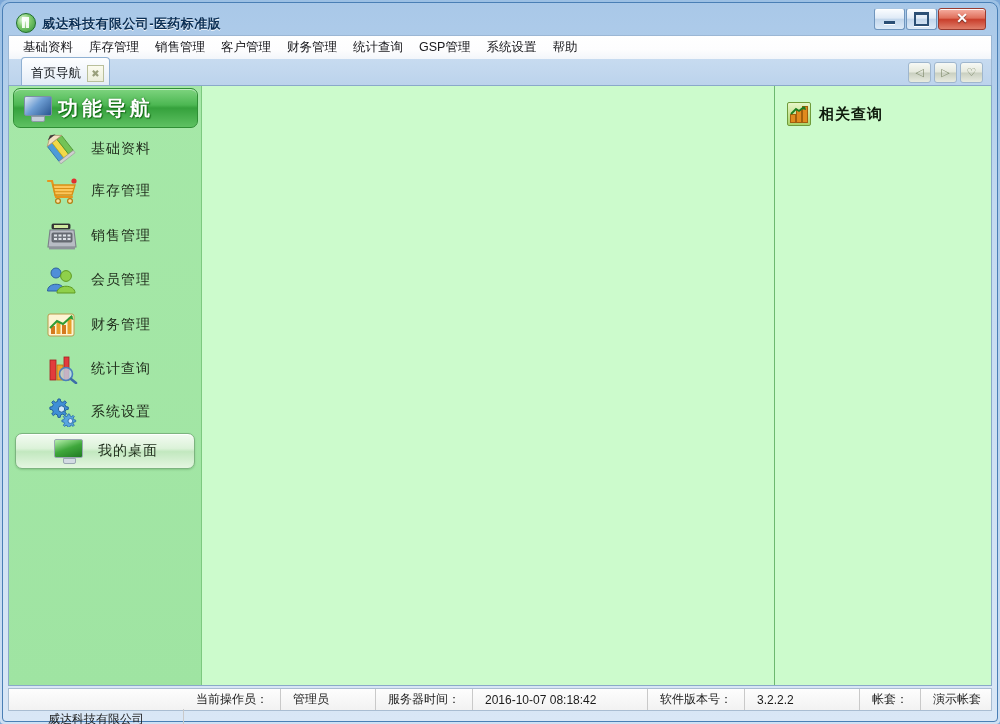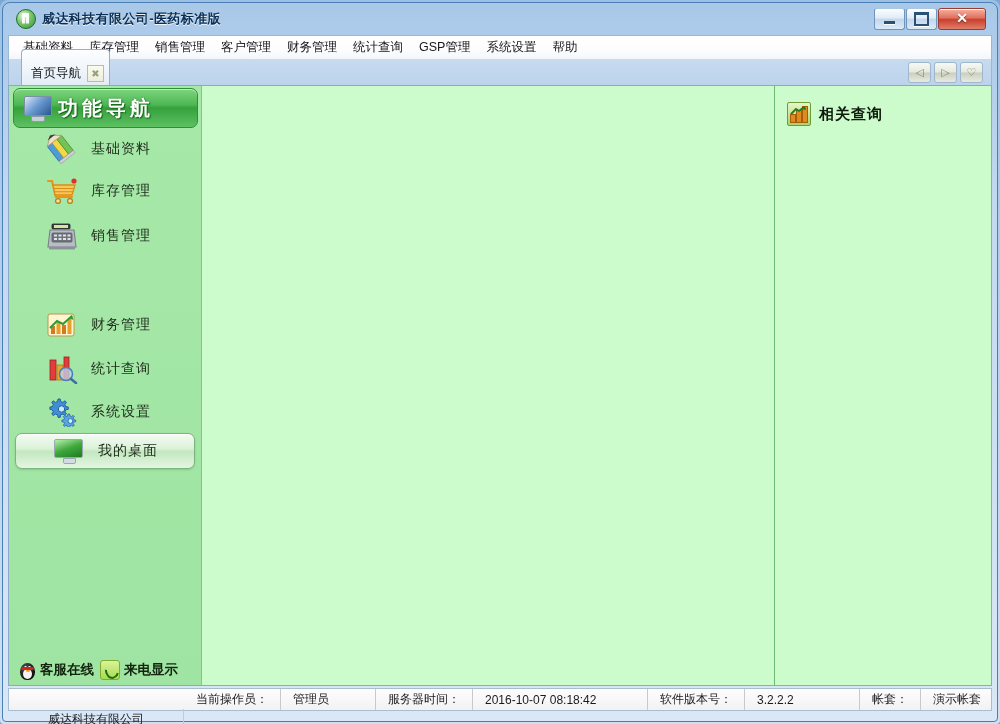--- a/index.html
+++ b/index.html
@@ -27,21 +27,21 @@
     border: 1px solid #4a7fb5;
     border-radius: 8px 8px 4px 4px;
     background: linear-gradient(180deg,#a9c8e8 0%, #c2d9f0 28%, #d9e7f6 100%);
   }
 
   
   #title-bar {
     position: absolute;
     left: 6px; top: 4px;
     width: 988px; height: 29px;
-    display: flex; align-items: center;
+    display: flex; align-items: flex-end;
   }
   #title-icon {
     width: 18px; height: 18px;
     margin-left: 10px; margin-right: 6px;
     border-radius: 50%;
     background: radial-gradient(circle at 35% 32%, #eafbe8 0%, #7ec96c 42%, #2f8f3e 100%);
     border: 1px solid #1f6e2c;
     position: relative;
     flex: none;
   }
@@ -114,21 +114,21 @@
     display: flex; align-items: flex-end;
     padding-left: 12px;
   }
   #tab-home {
     height: 23px;
     background: linear-gradient(180deg,#fdfeff 0%, #eff4fa 60%, #e3ecf6 100%);
     border: 1px solid #8fb0d2;
     border-bottom: none;
     border-radius: 4px 4px 0 0;
     display: flex; align-items: center;
-    padding: 12px 5px 0 9px;
+    padding: 4px 5px 0 9px;
     gap: 6px;
   }
   #tab-home-label { font-size: 12.5px; color: #14181d; white-space: nowrap; }
   #tab-close-icon {
     width: 15px; height: 15px;
     border: 1px solid #b9bf9b;
     background: linear-gradient(180deg,#fbfbee 0%, #eceedb 100%);
     display: flex; align-items: center; justify-content: center;
     font-size: 10px; color: #9aa07c; font-weight: bold;
     line-height: 1;
@@ -449,20 +449,31 @@
                 <rect x="13.5" y="17" width="3" height="2"></rect>
               <rect x="18" y="17" width="3" height="2"></rect>
                 <rect x="22.5" y="17" width="3" height="2"></rect>
             </g>
             <rect x="4" y="26" width="26" height="2.4" fill="#8d929a"></rect>
           </svg>
         </div>
         <div class="nav-item-label">销售管理</div>
       </div>
 
+      <div class="nav-item" style="top:176px;">
+        <div class="nav-item-icon">
+          <svg class="ico" viewBox="0 0 34 30">
+            <circle cx="11" cy="8" r="5" fill="#4f8fd8" stroke="#2e629c" stroke-width="1"></circle>
+            <path d="M2.5 26 C2.5 17 19.5 17 19.5 26 Z" fill="#4f8fd8" stroke="#2e629c" stroke-width="1"></path>
+            <circle cx="21" cy="11" r="5.4" fill="#8fd04a" stroke="#5f9a21" stroke-width="1"></circle>
+            <path d="M12 28 C12 19 30 19 30 28 Z" fill="#8fd04a" stroke="#5f9a21" stroke-width="1"></path>
+          </svg>
+        </div>
+        <div class="nav-item-label">会员管理</div>
+      </div>
 
       <div class="nav-item" style="top:221px;">
         <div class="nav-item-icon">
           <svg class="ico" viewBox="0 0 34 30">
             <rect x="3" y="4" width="26" height="22" rx="2" fill="#fdf4d2" stroke="#b89b4a" stroke-width="1"></rect>
             <rect x="6" y="16" width="4" height="8" fill="#d4791f"></rect>
             <rect x="11.5" y="12" width="4" height="12" fill="#e8a02a"></rect>
             <rect x="17" y="15" width="4" height="9" fill="#d4791f"></rect>
             <rect x="22.5" y="9" width="4" height="15" fill="#e8a02a"></rect>
             <polyline points="5,18 12,11 18,14 27,6" fill="none" stroke="#2f9b34" stroke-width="2"></polyline>
@@ -502,37 +513,20 @@
       </div>
 
       <div id="nav-desktop-btn">
         <div id="nav-desktop-icon">
           <div class="screen"></div>
           <div class="stand"></div>
         </div>
         <div id="nav-desktop-label">我的桌面</div>
       </div>
 
-      <div id="nav-bottom">
-        <div class="bottom-link">
-          <div class="qq-icon">
-            <div class="body"></div>
-              <div class="belly"></div>
-            <div class="eye-l"></div>
-              <div class="eye-r"></div>
-            <div class="beak"></div>
-              <div class="scarf"></div>
-          </div>
-          <span class="bottom-link-label">客服在线</span>
-        </div>
-        <div class="bottom-link">
-          <div class="phone-icon"></div>
-          <span class="bottom-link-label">来电显示</span>
-        </div>
-      </div>
     </div>
 
     <div id="query-panel">
       <div id="query-header">
         <div id="query-icon">
           <div class="b1"></div>
             <div class="b2"></div>
             <div class="b3"></div>
           <svg class="arrow" viewBox="0 0 17 10">
             <polyline points="1,8 6,3 9,5 14,1" fill="none" stroke="#1f7d22" stroke-width="1.8"></polyline>

